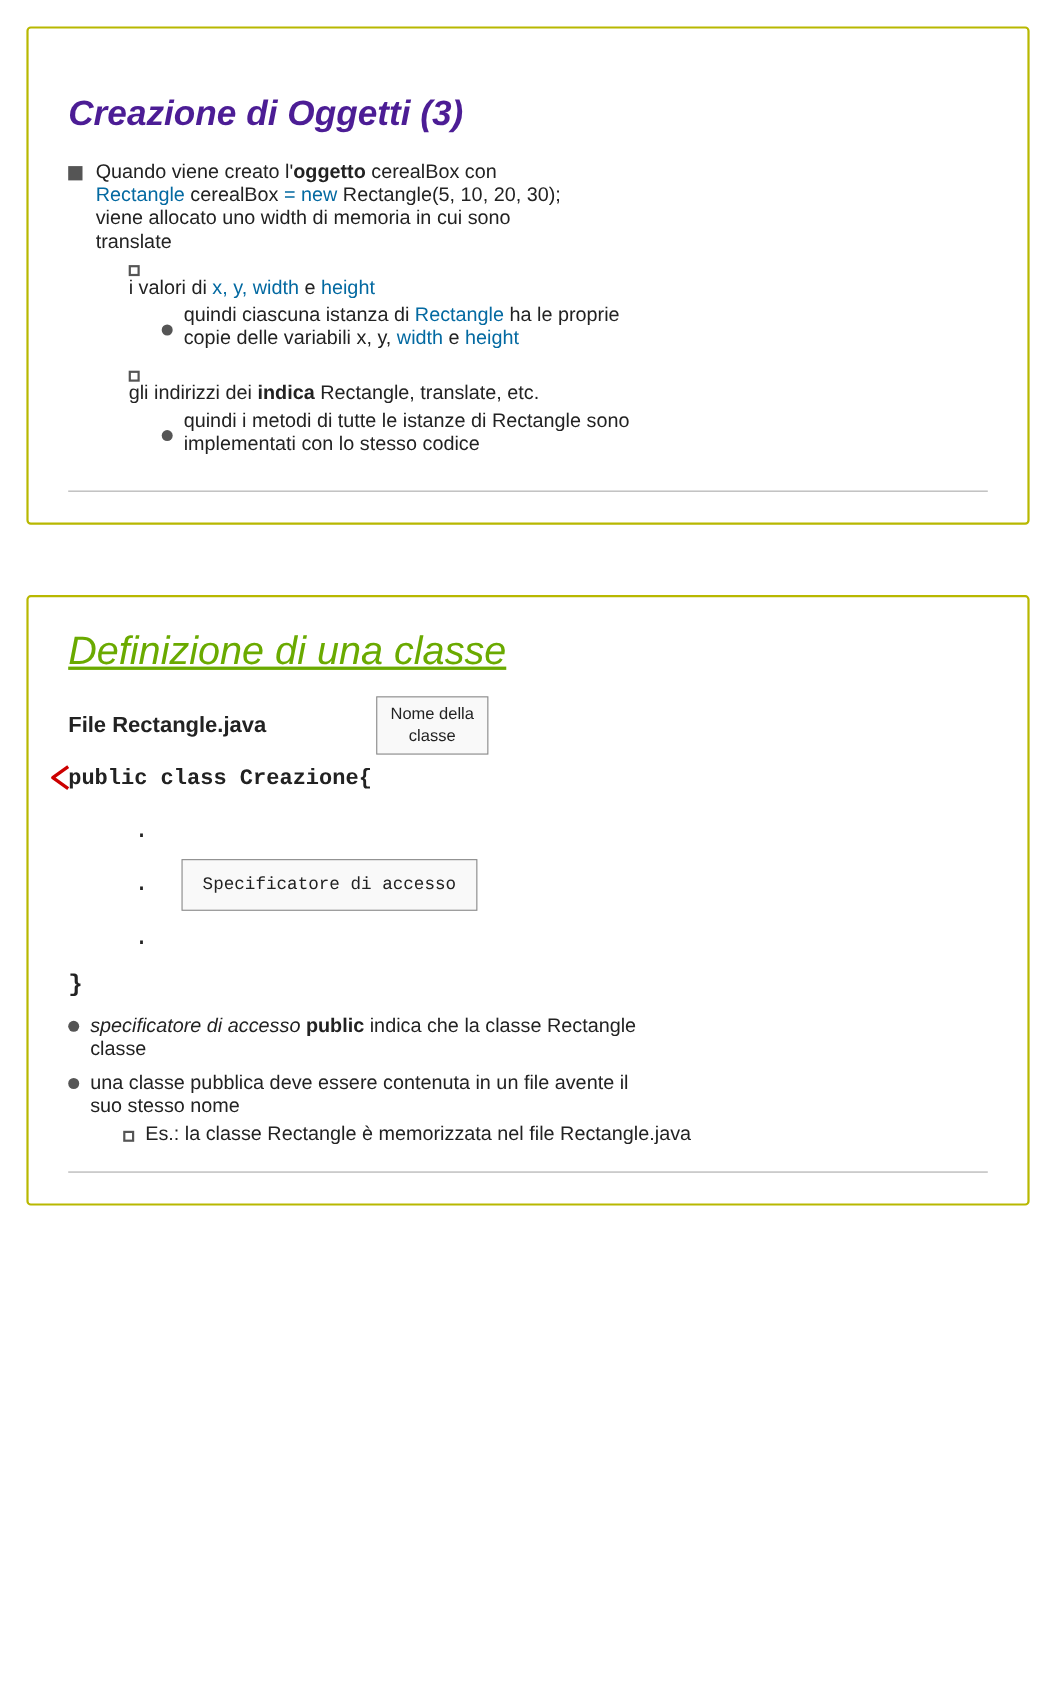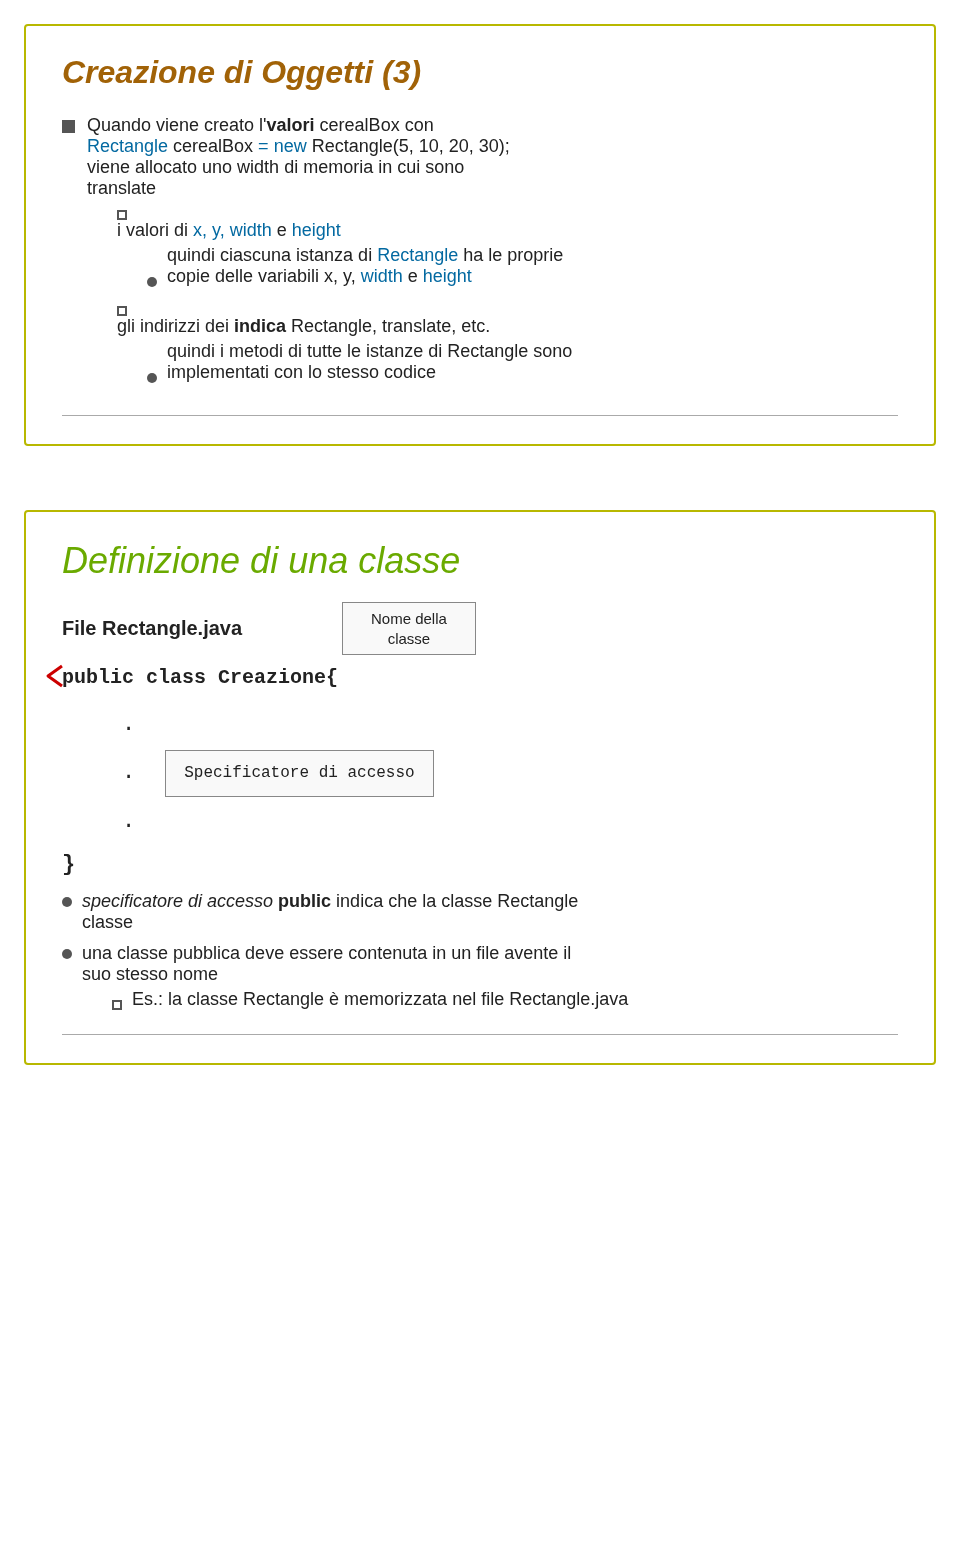--- a/index.html
+++ b/index.html
@@ -15,25 +15,26 @@
     .slide {
       border: 2px solid #b8b800;
       border-radius: 4px;
       margin: 24px 24px 0 24px;
       padding: 28px 36px 28px 36px;
       background: #fff;
       position: relative;
     }
 
     .slide-title {
-      color: #a16207;
+      color: #4c1d95;
       font-size: 32px;
       font-weight: bold;
       margin-bottom: 24px;
       font-style: italic;
+      margin-top: 31px;
     }
 
     .bullet-list {
       list-style: none;
       padding: 0;
     }
 
     .bullet-list > li {
       display: flex;
       align-items: flex-start;
@@ -86,53 +87,54 @@
     }
 
     .sub-sub-list {
       list-style: none;
       padding-left: 30px;
       margin-top: 4px;
     }
 
     .sub-sub-list > li {
       display: flex;
-      align-items: flex-end;
+      align-items: center;
       margin-bottom: 6px;
     }
 
     .green { color: #0369a1; }
 
     .separator {
       border: none;
       border-top: 1px solid #aaa;
       margin: 18px 0 0 0;
     }
 
     
     .slide2-title {
       color: #6aaa00;
       font-size: 36px;
       font-style: italic;
       margin-bottom: 20px;
+      text-decoration: underline;
     }
 
     .code-block {
       font-family: 'Courier New', Courier, monospace;
       font-size: 20px;
       font-weight: bold;
       color: #222;
       margin: 8px 0 8px 0;
       line-height: 1.5;
     }
 
     .annotation-box {
       border: 1px solid #888;
       background: #f9f9f9;
-      padding: 6px 28px;
+      padding: 6px 12px;
       font-size: 15px;
       text-align: center;
       line-height: 1.3;
       display: inline-block;
     }
 
     .file-label {
       font-weight: bold;
       font-size: 20px;
     }
@@ -163,21 +165,21 @@
 <body>
 
 <div class="slide">
   <div class="slide-title">Creazione di Oggetti (3)</div>
 
   <ul class="bullet-list">
     <li>
       <span class="bullet-square"></span>
       <div>
         <div>
-          Quando viene creato l'<strong>valori</strong> cerealBox con
+          Quando viene creato l'<strong>oggetto</strong> cerealBox con
         </div>
         <div>
           <span class="green">Rectangle</span> cerealBox <span class="green">=</span> <span class="green">new</span> Rectangle(5, 10, 20, 30);
         </div>
         <div>viene allocato uno width di memoria in cui sono</div>
         <div>translate</div>
 
         <ul class="sub-list">
           <li>
             <span class="bullet-square-small"></span>

